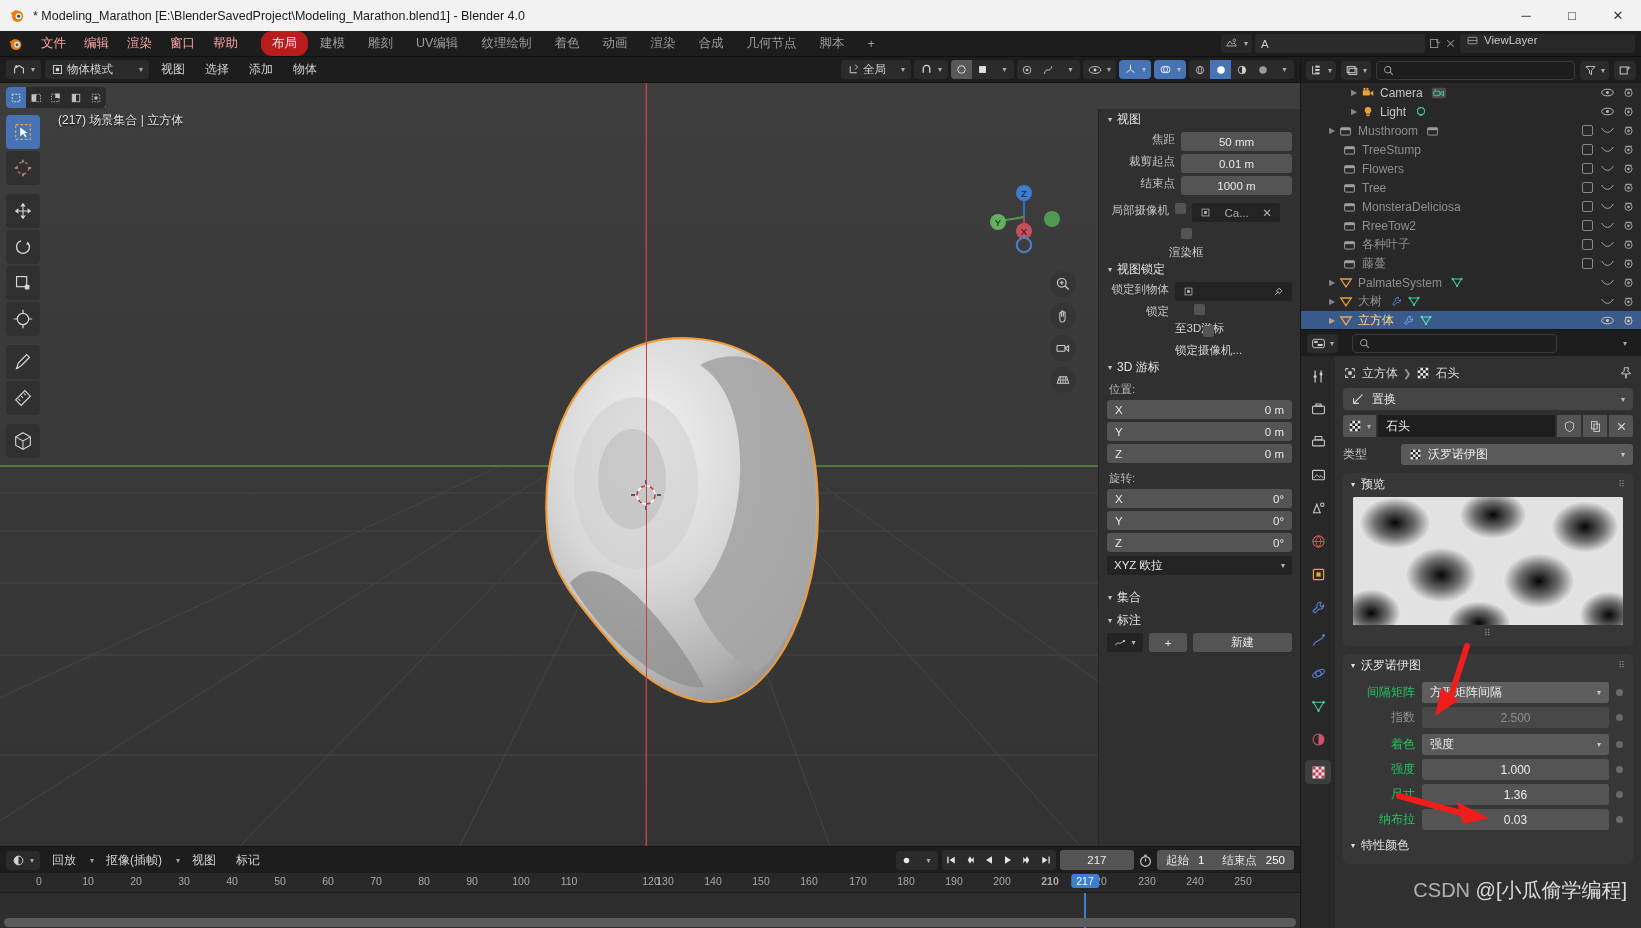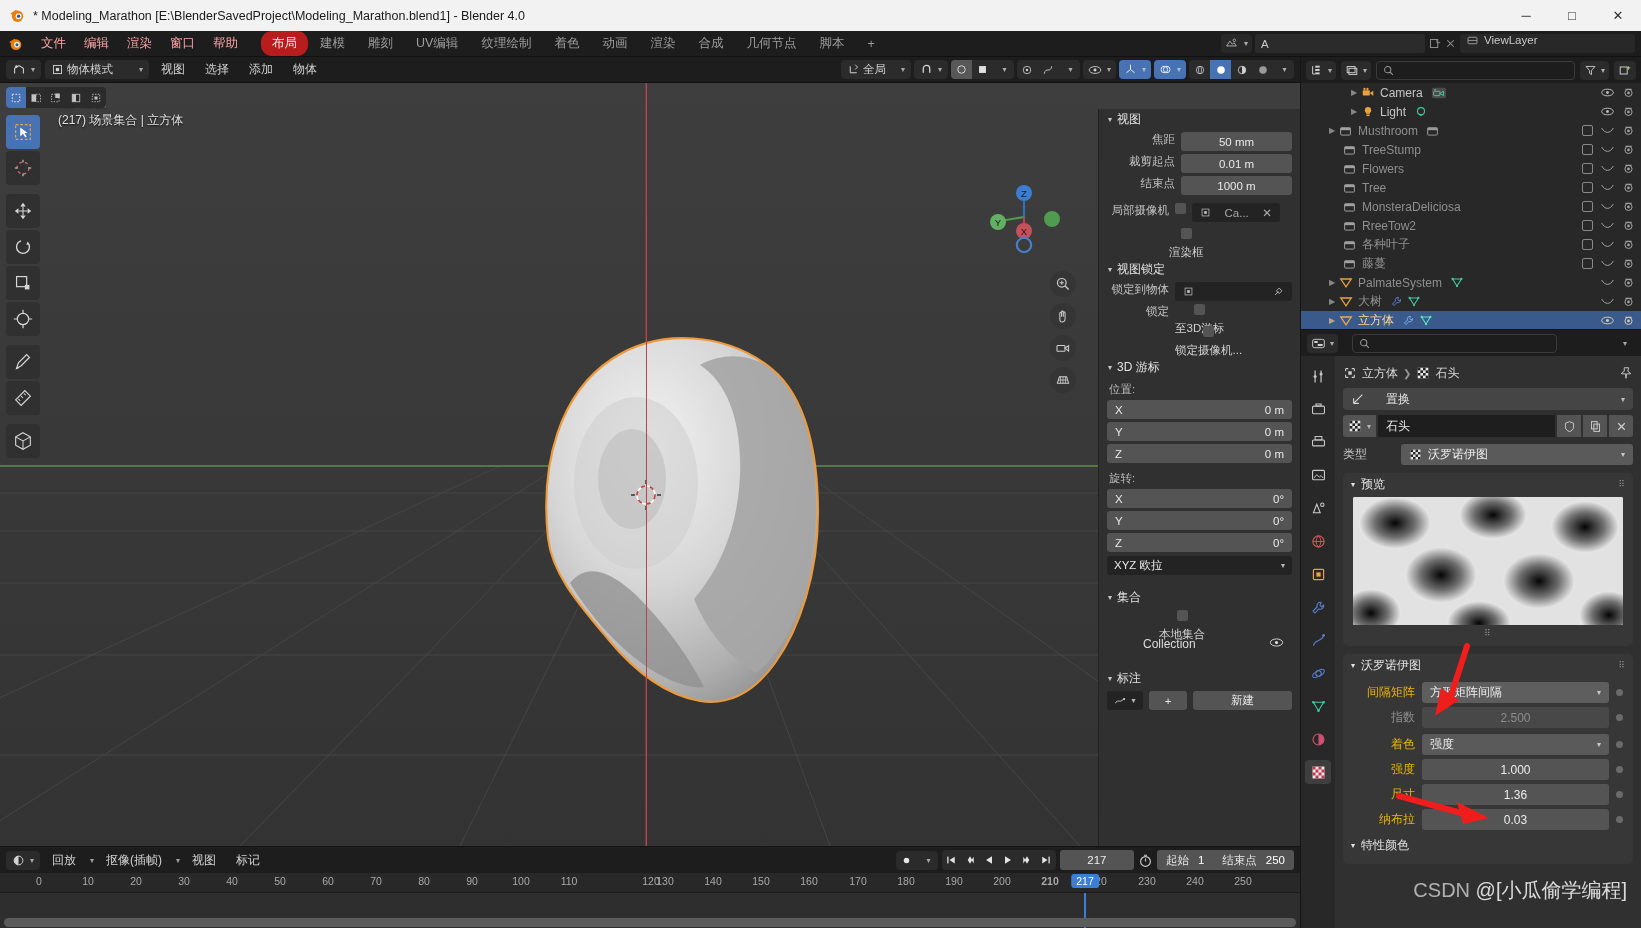--- a/index.html
+++ b/index.html
@@ -157,36 +157,36 @@
   #pr-header{height:26px;background:#1d1d1d;display:flex;align-items:center;padding:0 6px;gap:6px;}
   #pr-body{display:flex;height:630px;}
   #pr-tabs{width:34px;background:#282828;padding-top:8px;display:flex;flex-direction:column;
     align-items:center;gap:9px;}
   .prtab{width:26px;height:24px;display:flex;align-items:center;justify-content:center;border-radius:4px;}
   .prtab.on{background:#3e3e3e;}
   #pr-content{flex:1;padding:6px 8px 0 8px;overflow:hidden;}
   .crumb{display:flex;align-items:center;gap:5px;height:22px;font-size:12px;color:#d9d9d9;}
   .crumb .sep{opacity:.6;font-size:10px;}
   .modbar{display:flex;align-items:center;background:#454545;border-radius:4px;height:22px;padding:0 8px;
-    gap:21px;margin-top:4px;font-size:12px;color:#e6e6e6;}
+    gap:7px;margin-top:4px;font-size:12px;color:#e6e6e6;}
   .idblock{display:flex;align-items:center;gap:2px;margin-top:5px;height:22px;}
   .idtype{background:#545454;border-radius:3px 0 0 3px;height:22px;display:flex;align-items:center;
     padding:0 5px;gap:3px;}
   .idname{flex:1;background:#1e1e1e;height:22px;display:flex;align-items:center;padding:0 8px;
     color:#e9e9e9;font-size:12px;}
   .idbtn{width:24px;height:22px;background:#545454;display:flex;align-items:center;justify-content:center;}
   .typerow{display:flex;align-items:center;gap:8px;margin-top:7px;height:21px;}
   .typerow .lb{font-size:12px;color:#c9c9c9;width:50px;}
   .panelbox{background:#373737;border-radius:5px;margin-top:8px;padding:0 0 8px 0;}
   .panel-h{display:flex;align-items:center;gap:6px;height:22px;padding-left:8px;font-size:12px;color:#e2e2e2;}
   .panel-h .grip{margin-left:auto;margin-right:7px;color:#8a8a8a;font-size:9px;letter-spacing:1px;}
   .preview-img{margin:2px 10px 0 10px;height:128px;border-radius:2px;position:relative;overflow:hidden;
     background:#d8d8d8;}
   .vrow{display:flex;align-items:center;gap:7px;height:21px;margin:0 10px 4px 10px;}
-  .vrow .lb{font-size:12px;color:#eab308;width:62px;text-align:right;flex:0 0 auto;}
+  .vrow .lb{font-size:12px;color:#22c55e;width:62px;text-align:right;flex:0 0 auto;}
   .vfield{flex:1;background:#545454;border-radius:3px;height:21px;display:flex;align-items:center;
     justify-content:center;color:#ececec;font-size:12px;}
   .vfield.sel-d{background:#5a5a5a;justify-content:flex-start;padding:0 8px;}
   .vfield.dis{background:#484848;color:#8d8d8d;}
   .dot{width:7px;height:7px;border-radius:50%;background:#6a6a6a;flex:0 0 auto;}
 
   .arrow{position:absolute;z-index:40;pointer-events:none;}
   #watermark{position:absolute;right:14px;bottom:24px;z-index:60;font-size:20px;color:#e9e9e9;
     opacity:.92;white-space:nowrap;font-family:"Liberation Sans",sans-serif;}
   #watermark .csdn{opacity:.75;}
@@ -731,35 +731,20 @@
                 <span class="chev" style="margin-left:auto;">▾</span>
               </span>
             </div>
           </div>
         </div>
 
         <div class="sect">
           <div class="sect-h">
             <span class="tri">▾</span>
             <span>集合</span>
-          </div>
-          <div class="sect-body">
-            <div class="prow" style="padding-left:52px;">
-              <span class="pcheck">
-                <span class="cbox"></span>
-                <span>本地集合</span>
-              </span>
-            </div>
-            <div class="prow" style="justify-content:space-between;padding:0 8px;margin-top:8px;">
-              <span style="font-size:12px;color:#dcdcdc;margin-left:28px;">Collection</span>
-              <svg width="15" height="11" viewBox="0 0 18 12">
-                <ellipse cx="9" cy="6" rx="7.4" ry="4.3" fill="none" stroke="#dcdcdc" stroke-width="1.1"></ellipse>
-                <circle cx="9" cy="6" r="1.9" fill="#dcdcdc"></circle>
-              </svg>
-            </div>
           </div>
         </div>
 
         <div class="sect">
           <div class="sect-h">
             <span class="tri">▾</span>
             <span>标注</span>
           </div>
           <div class="sect-body">
             <div class="prow">

